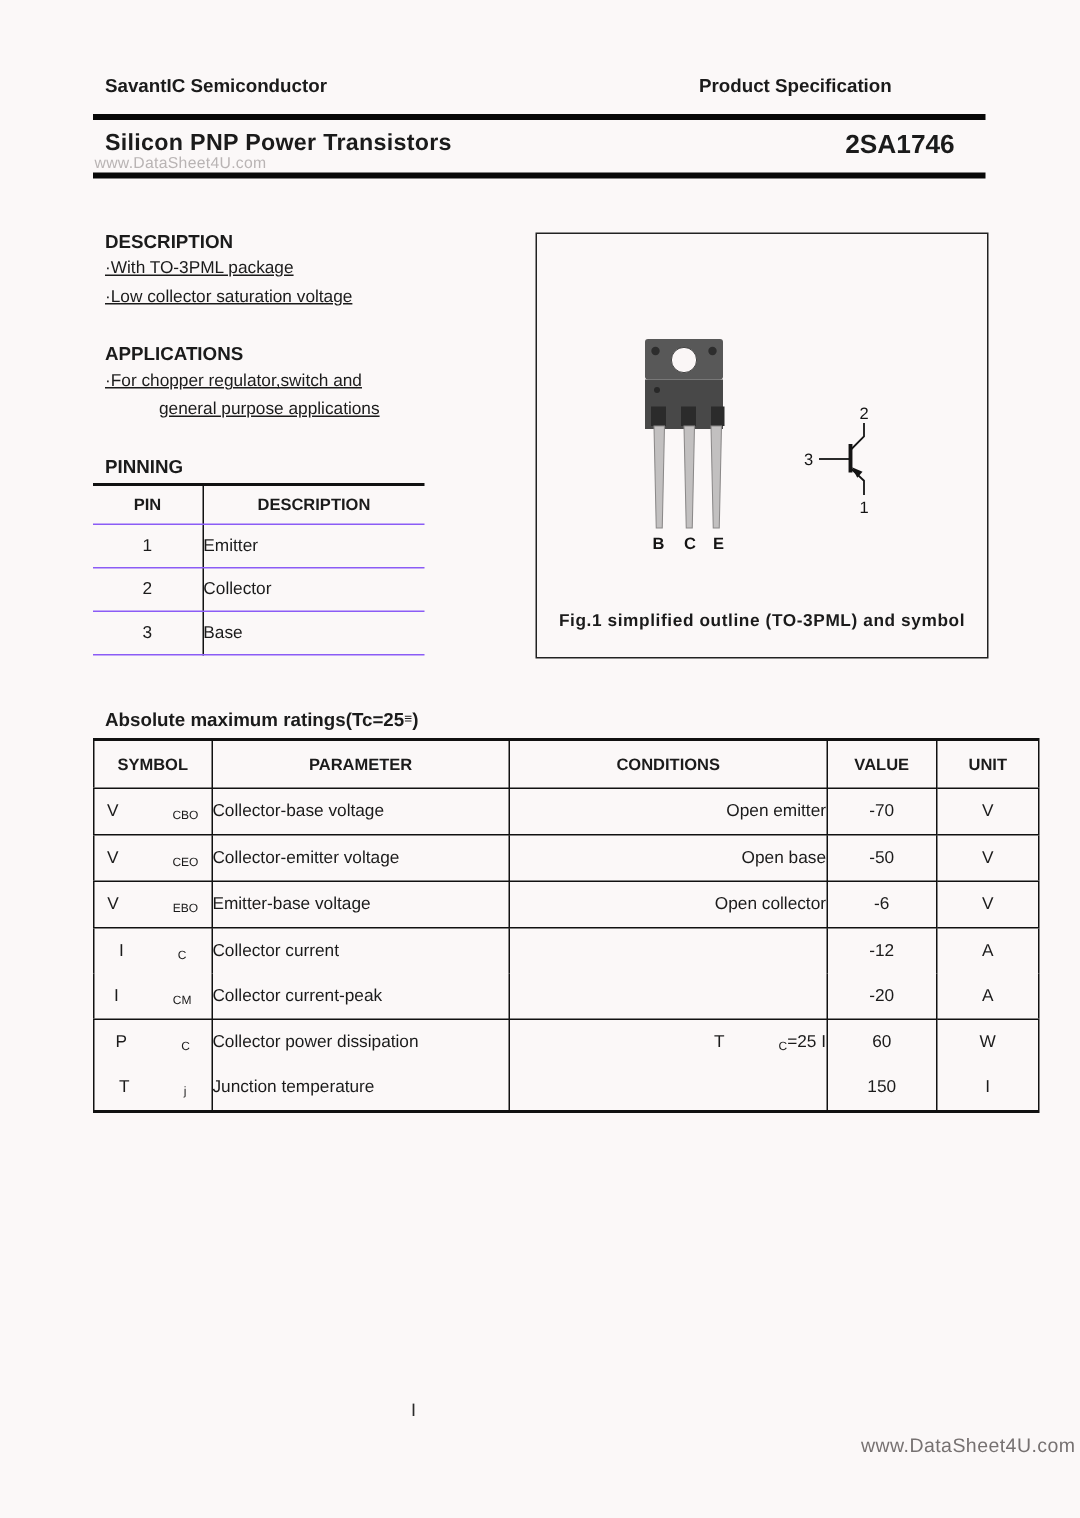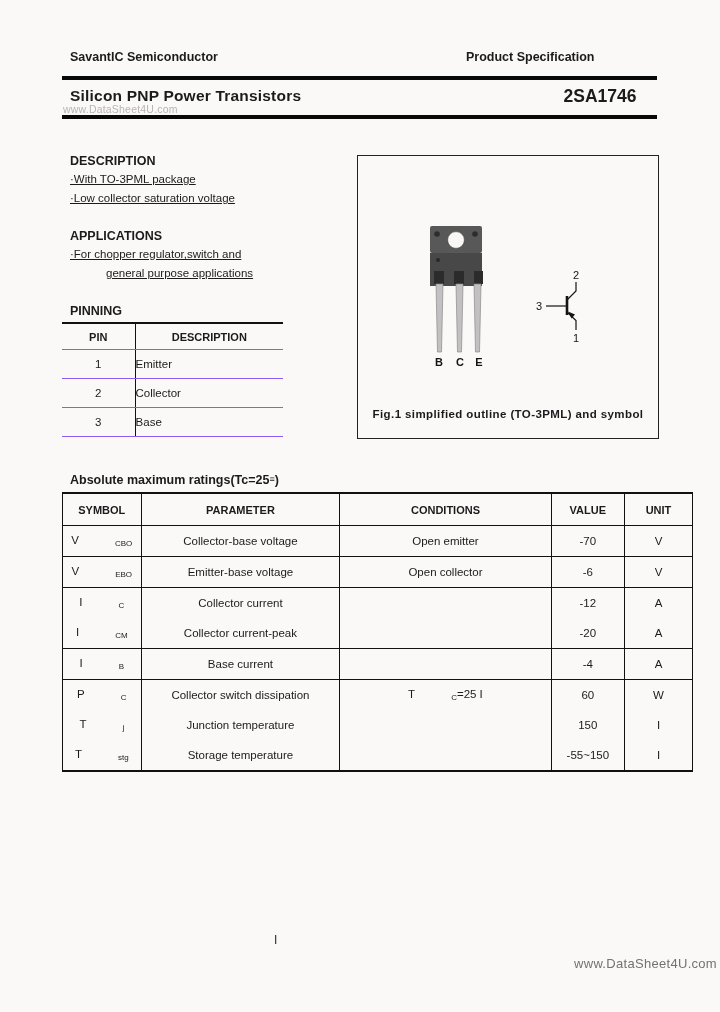--- a/index.html
+++ b/index.html
@@ -56,22 +56,22 @@
   .ratings th,.ratings td{border-right:1px solid #111;border-bottom:1px solid #111;
     padding:0;font-size:11.5px;overflow:hidden;}
   .ratings th:last-child,.ratings td:last-child{border-right:none;}
   .ratings th{height:31px;font-size:11px;}
   .ratings td{height:30px;}
   .ratings tr.nb td{border-bottom:none;}
   .ratings tr:last-child td{border-bottom:none;}
   .col-sym{width:74px;}.col-par{width:187px;}.col-con{width:199px;}
   .col-val{width:69px;}.col-unit{width:64px;}
   .cell-sym{text-align:center;}
-  .cell-par{text-align:center;padding-left:9px;}
-  .cell-con{text-align:center;padding-left:9px;}
+  .cell-par{text-align:left;padding-left:9px;}
+  .cell-con{text-align:right;padding-left:9px;}
   .cell-val{text-align:center;}
   .cell-unit{text-align:center;}
   sub.ss{font-size:8px;vertical-align:-2px;letter-spacing:0;padding-left:36px;}
 
   
   .page-marker{left:274px;top:933px;font-size:12px;color:#2a2a2a;}
   .wm-bottom{top:956px;right:3px;font-size:13px;color:#767171;letter-spacing:.3px;}
 </style>
 </head>
 <body>
@@ -175,20 +175,27 @@
   </tr>
 
   <tr>
     <td class="cell-sym"><span>V</span><sub class="ss">CBO</sub></td>
     <td class="cell-par">Collector-base voltage</td>
     <td class="cell-con">Open emitter</td>
     <td class="cell-val">-70</td>
     <td class="cell-unit">V</td>
   </tr>
 
+  <tr>
+    <td class="cell-sym"><span>V</span><sub class="ss">CEO</sub></td>
+    <td class="cell-par">Collector-emitter voltage</td>
+    <td class="cell-con">Open base</td>
+    <td class="cell-val">-50</td>
+    <td class="cell-unit">V</td>
+  </tr>
 
   <tr>
     <td class="cell-sym"><span>V</span><sub class="ss">EBO</sub></td>
     <td class="cell-par">Emitter-base voltage</td>
     <td class="cell-con">Open collector</td>
     <td class="cell-val">-6</td>
     <td class="cell-unit">V</td>
   </tr>
 
   <tr class="nb">
@@ -200,48 +207,34 @@
   </tr>
 
   <tr>
     <td class="cell-sym"><span>I</span><sub class="ss">CM</sub></td>
     <td class="cell-par">Collector current-peak</td>
     <td class="cell-con"></td>
     <td class="cell-val">-20</td>
     <td class="cell-unit">A</td>
   </tr>
 
-  <tr>
-    <td class="cell-sym"><span>I</span><sub class="ss">B</sub></td>
-    <td class="cell-par">Base current</td>
-    <td class="cell-con"></td>
-    <td class="cell-val">-4</td>
-    <td class="cell-unit">A</td>
-  </tr>
 
   <tr class="nb">
     <td class="cell-sym"><span>P</span><sub class="ss">C</sub></td>
-    <td class="cell-par">Collector switch dissipation</td>
+    <td class="cell-par">Collector power dissipation</td>
     <td class="cell-con"><span>T</span><sub class="ss">C</sub><span>=25 I</span></td>
     <td class="cell-val">60</td>
     <td class="cell-unit">W</td>
   </tr>
 
   <tr class="nb">
     <td class="cell-sym"><span>T</span><sub class="ss">j</sub></td>
     <td class="cell-par">Junction temperature</td>
     <td class="cell-con"></td>
     <td class="cell-val">150</td>
     <td class="cell-unit">I</td>
   </tr>
 
-  <tr>
-    <td class="cell-sym"><span>T</span><sub class="ss">stg</sub></td>
-    <td class="cell-par">Storage temperature</td>
-    <td class="cell-con"></td>
-    <td class="cell-val">-55~150</td>
-    <td class="cell-unit">I</td>
-  </tr>
 </tbody>
   </table>
 
 <div class="abs page-marker">I</div>
 <div class="abs wm-bottom">www.DataSheet4U.com</div>
 
 </body></html>

